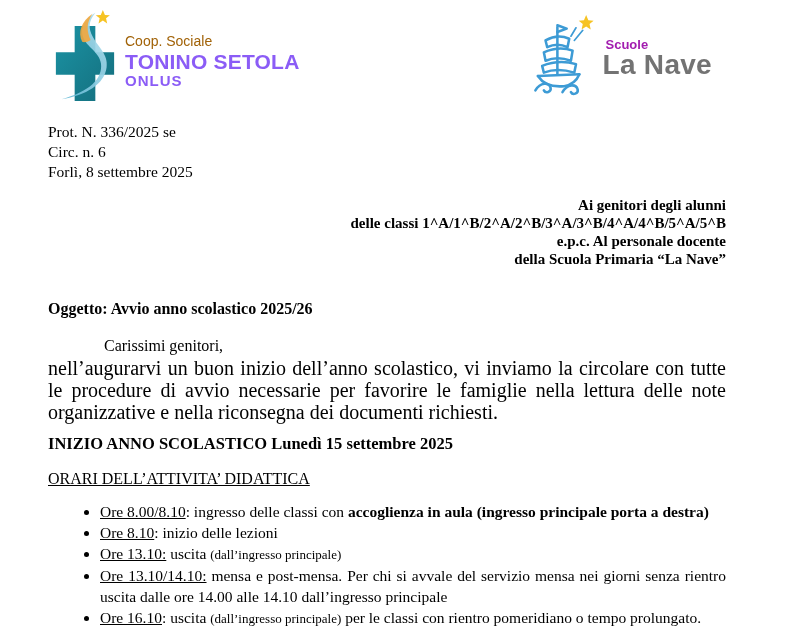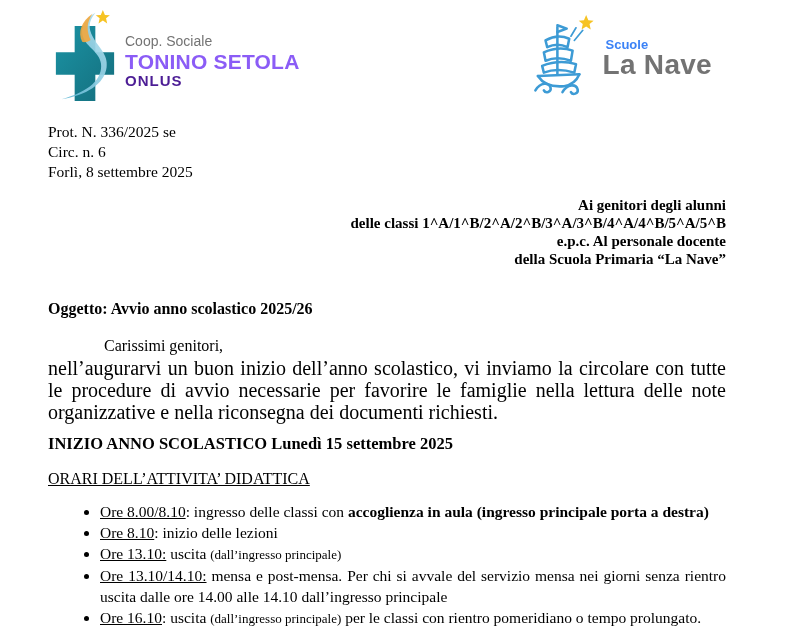--- a/index.html
+++ b/index.html
@@ -7,27 +7,27 @@
     width:800px; height:642px; background:#ffffff; overflow:hidden;
     box-sizing:border-box; padding:8px 74px 0 48px;
     font-family:"Liberation Serif", serif; color:#000;
     position:relative;
   }
   
   .logos { display:flex; justify-content:space-between; align-items:flex-start; height:100px; }
   .logo-left { display:flex; gap:9px; margin-left:6px; }
   .logo-left svg { width:62px; height:94px; display:block; }
   .logo-left-text { margin-top:26px; font-family:"Liberation Sans", sans-serif; line-height:1.12; }
-  .coop   { color:#737373; font-size:14px; }
+  .coop   { color:#a16207; font-size:14px; }
   .tonino { color:#8b5cf6; font-weight:bold; font-size:21px; letter-spacing:0.2px; }
-  .onlus  { color:#4c1d95; font-weight:bold; font-size:15px; letter-spacing:1px; }
+  .onlus  { color:#8b5cf6; font-weight:bold; font-size:15px; letter-spacing:1px; }
   .logo-right { display:flex; gap:5px; margin-right:14px; }
   .logo-right svg { width:66px; height:92px; display:block; }
   .logo-right-text { margin-top:30px; font-family:"Liberation Sans", sans-serif; line-height:1.0; }
-  .scuole { color:#3b82f6; font-weight:bold; font-size:13px; margin-left:3px; }
+  .scuole { color:#a21caf; font-weight:bold; font-size:13px; margin-left:3px; }
   .lanave { color:#737373; font-weight:bold; font-size:28px; letter-spacing:0.3px; }
   
   .meta { margin-top:14px; font-size:15.5px; line-height:20px; }
   .recipients { margin-top:14px; text-align:right; font-weight:bold; font-size:15px; line-height:18px; }
   .subject { margin-top:30px; font-weight:bold; font-size:16px; line-height:21px; }
   .salutation { margin-top:16px; font-size:16px; line-height:22px; text-indent:56px; }
   .intro { margin:0; font-size:20px; line-height:22px; text-align:justify; }
   .section-title { margin-top:10px; font-weight:bold; font-size:16.5px; line-height:21px; }
   .subsection-title { margin-top:14px; font-size:16px; line-height:21px; text-decoration:underline; display:inline-block; }
   ul.schedule { margin:12px 0 0 0; padding-left:52px; font-size:15.5px; line-height:21px; }

